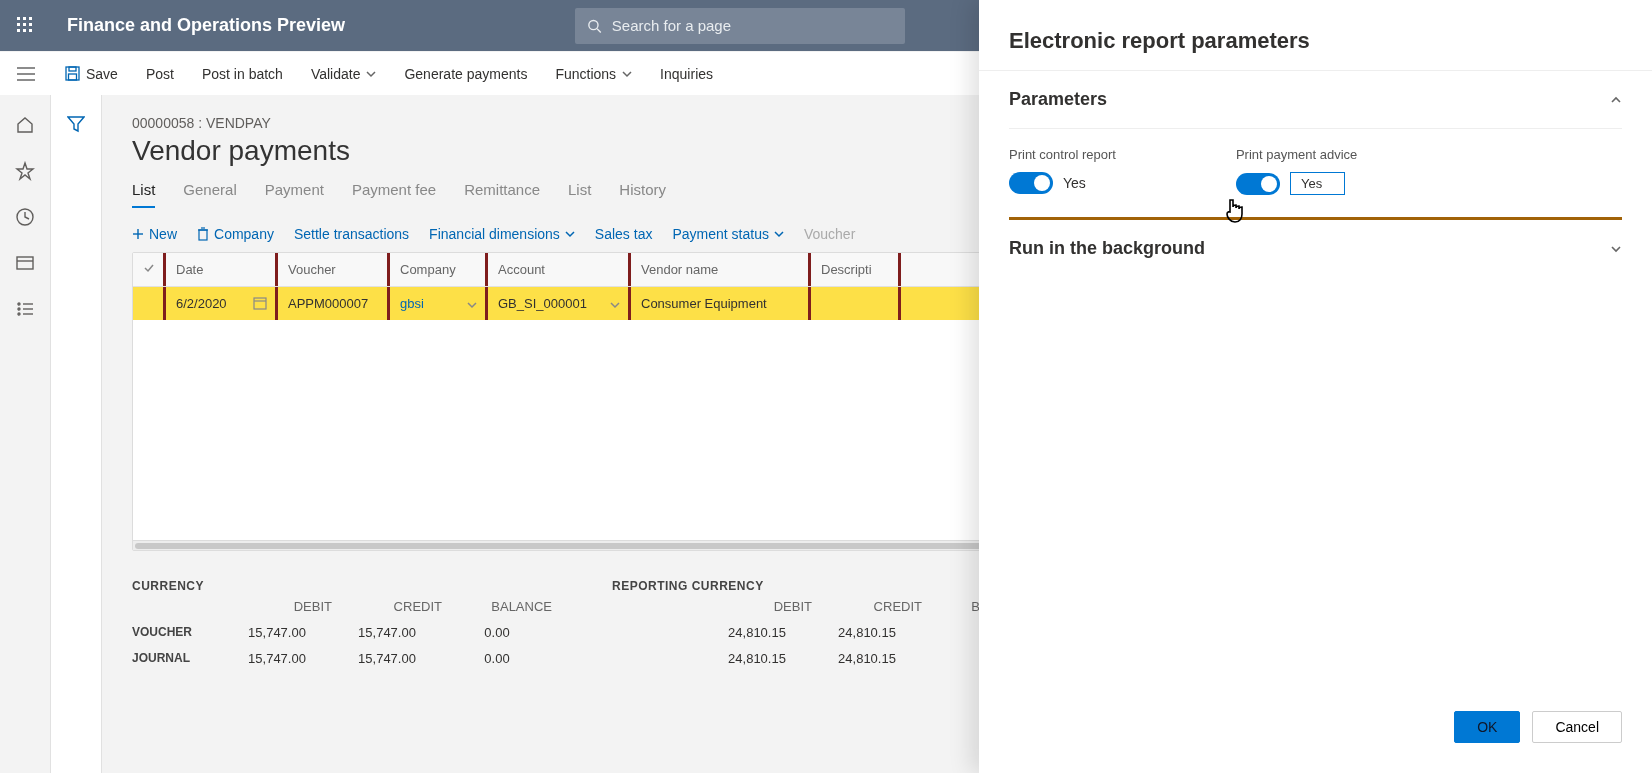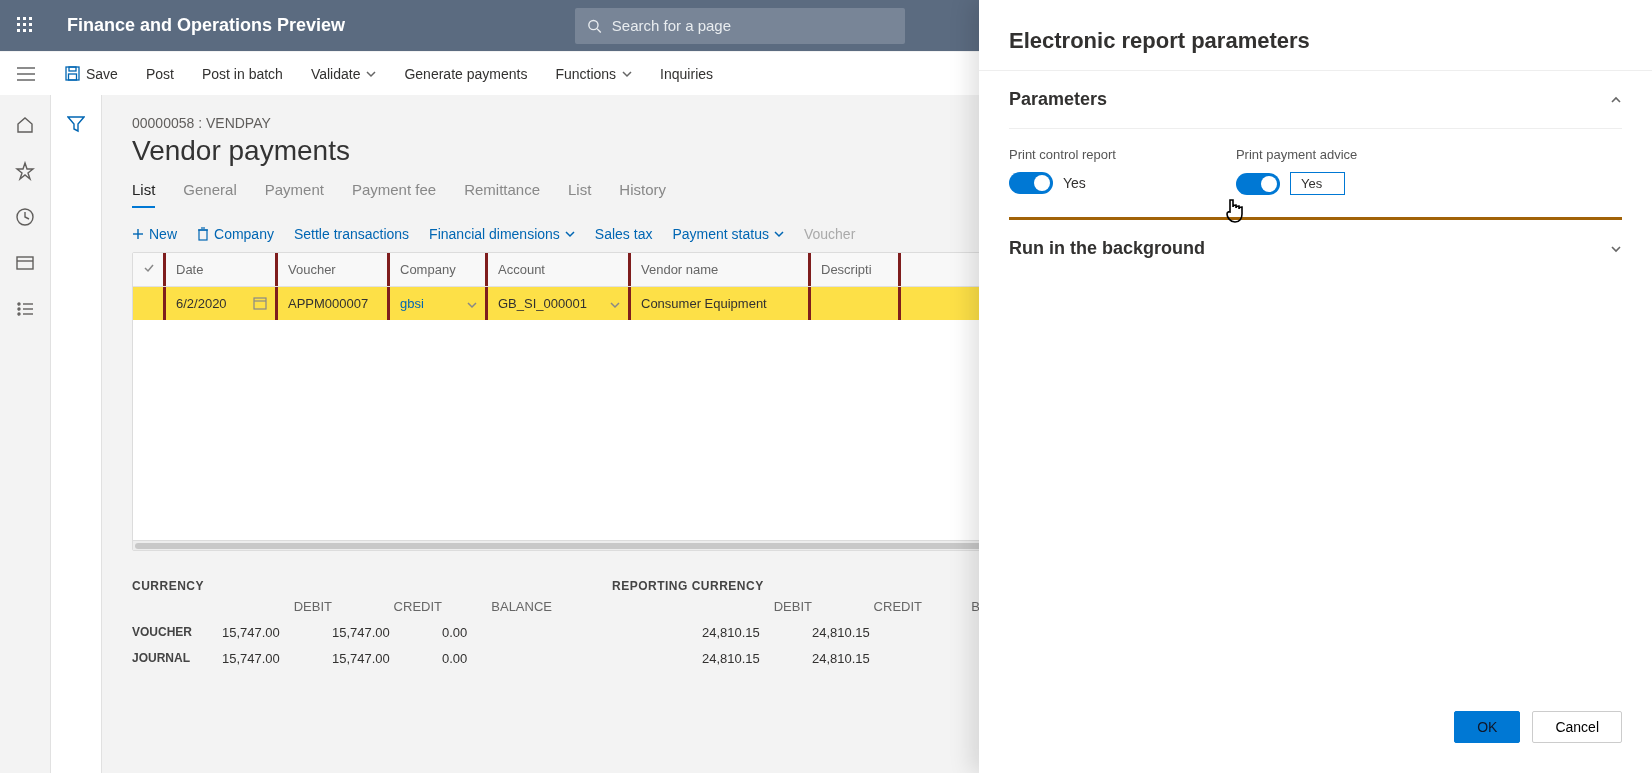--- a/index.html
+++ b/index.html
@@ -62,21 +62,21 @@
 .grid-scroll { height:10px; background:#ededed; border-top:1px solid #dcdcdc; position:relative; }
 .grid-thumb { position:absolute; left:2px; top:2px; height:6px; width:60%; background:#c8c8c8; border-radius:3px; }
 
 
 .totals { display:flex; gap:60px; margin-top:28px; }
 .tot-section { }
 .tot-title { font-size:12px; font-weight:600; color:#444; letter-spacing:0.5px; margin-bottom:6px; }
 .tot-grid { display:grid; grid-template-columns: 90px 110px 110px 110px; font-size:13px; row-gap:11px; }
 .tot-grid .th { color:#666; font-size:13px; text-align:right; }
 .tot-grid .rh { color:#444; font-weight:600; font-size:12px; }
-.tot-grid .val { text-align:left; }
+.tot-grid .val { text-align:center; }
 
 
 .panel { position:absolute; right:0; top:0; width:673px; height:773px; background:#fff; box-shadow:-8px 0 22px rgba(0,0,0,0.12); display:flex; flex-direction:column; }
 .panel-header { padding:28px 30px 16px 30px; font-size:22px; font-weight:600; border-bottom:1px solid #eee; }
 .section { padding: 0 30px; }
 .section-head { display:flex; align-items:center; justify-content:space-between; padding:18px 0; border-bottom:1px solid #eee; cursor:pointer; }
 .section-title { font-size:18px; font-weight:600; }
 .section-body { padding: 18px 0 22px 0; display:flex; gap:120px; border-bottom:3px solid #a16207; }
 .field-label { font-size:13px; color:#555; margin-bottom:10px; }
 .toggle-row { display:flex; align-items:center; gap:10px; }

